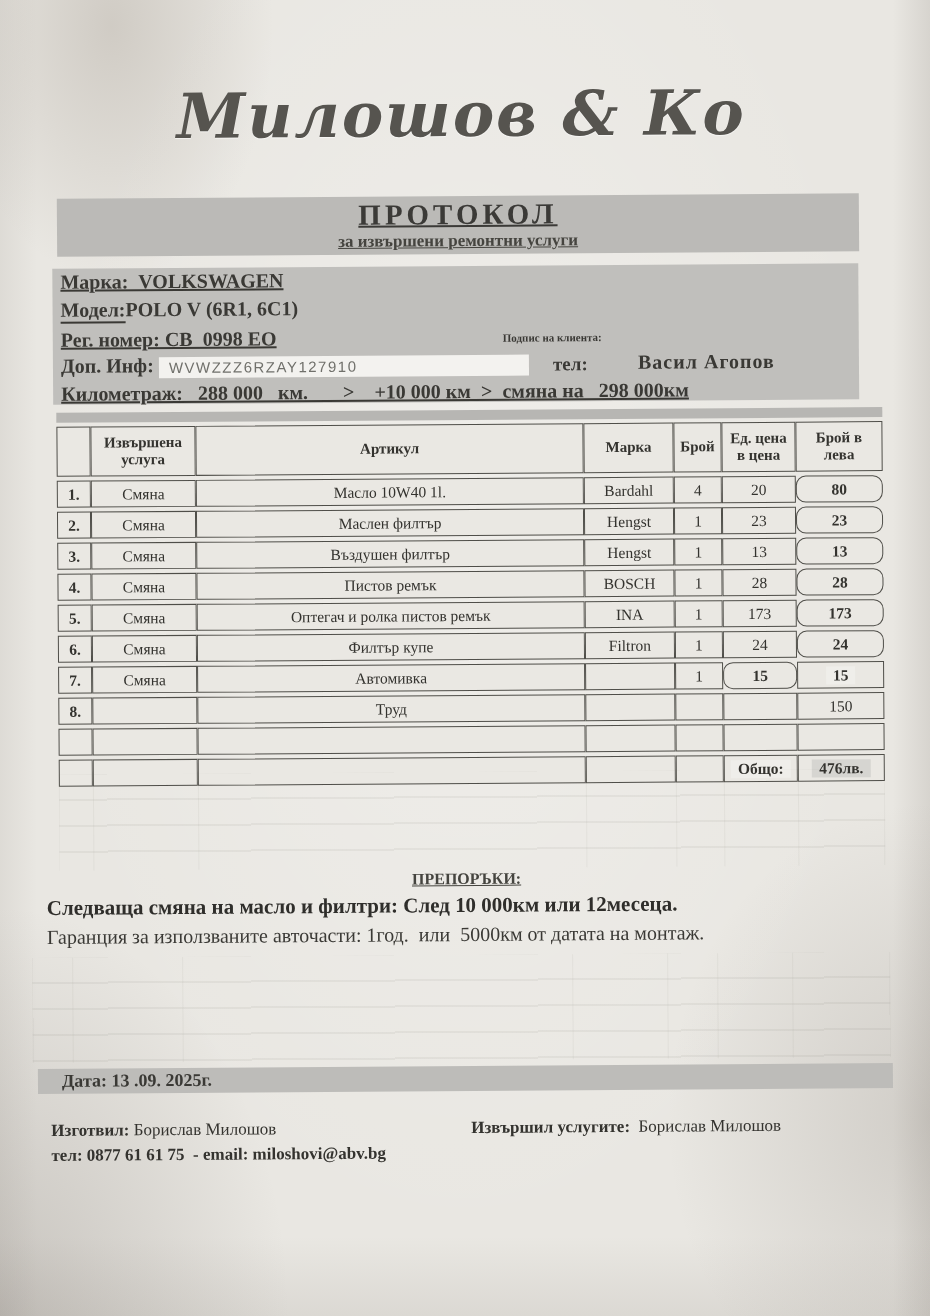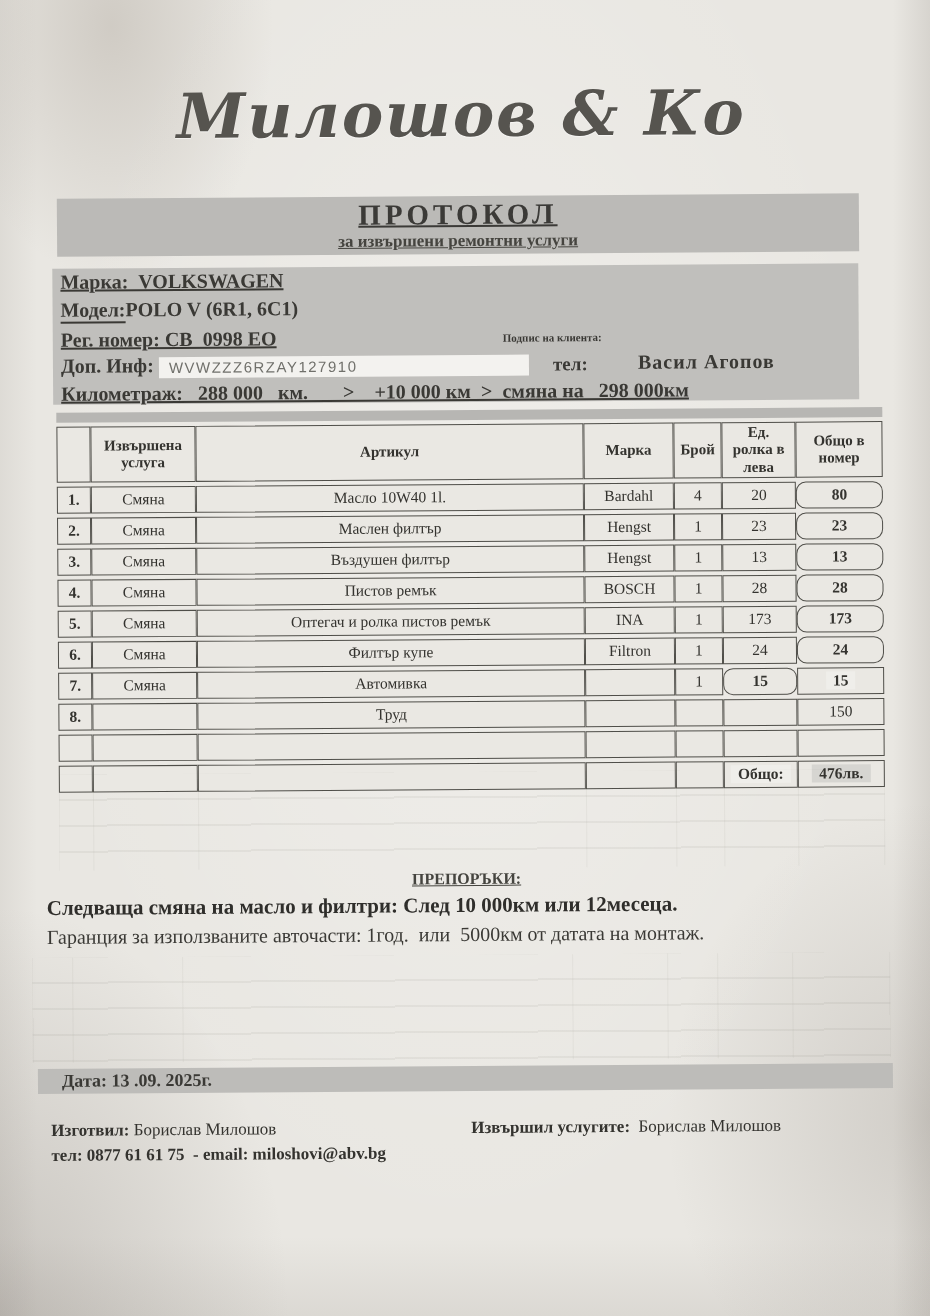--- a/index.html
+++ b/index.html
@@ -151,22 +151,22 @@
           <col style="width:74px">
           <col style="width:87px">
       </colgroup>
       <tbody>
           <tr class="hdr">
         <td></td>
         <td>Извършена услуга</td>
         <td>Артикул</td>
         <td>Марка</td>
         <td>Брой</td>
-        <td>Ед. ролка в лева</td>
-        <td>Общо в номер</td>
+        <td>Ед. цена в цена</td>
+        <td>Брой в лева</td>
       </tr>
       <tr>
         <td class="num">1.</td>
         <td>Смяна</td>
         <td class="art">Масло 10W40 1l.</td>
         <td>Bardahl</td>
         <td>4</td>
         <td>20</td>
         <td class="tot">80</td>
       </tr>

